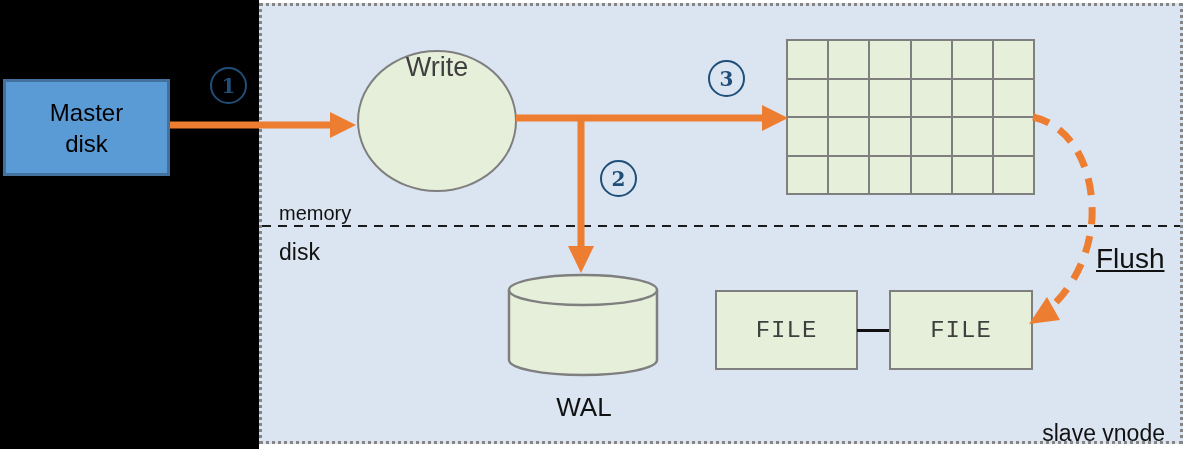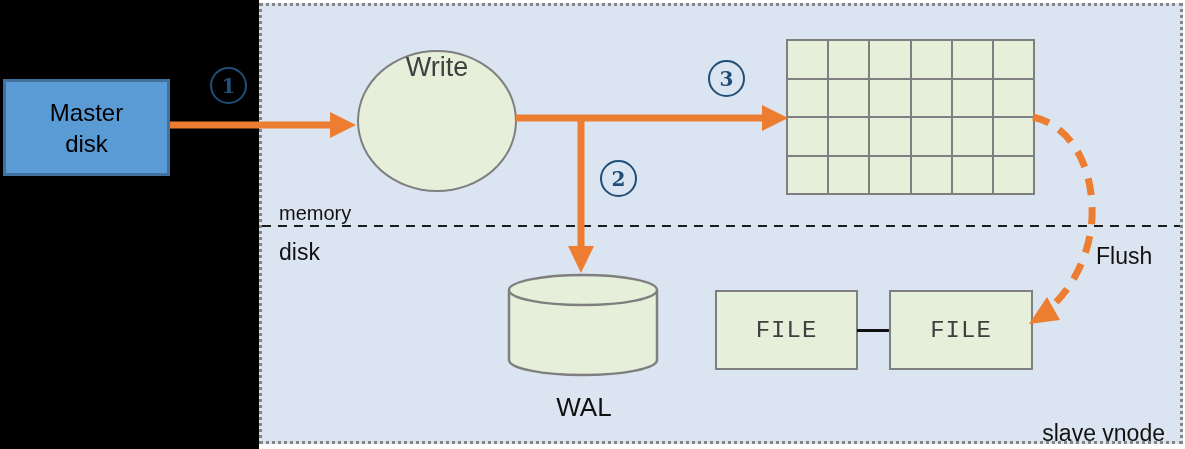--- a/index.html
+++ b/index.html
@@ -33,21 +33,21 @@
   .memtable{
     position:absolute;left:786px;top:39px;width:249px;height:156px;box-sizing:border-box;
     background:var(--node-border,#7f7f7f);display:grid;gap:2px;padding:2px;z-index:1;
   }
   .memtable .cell{background:var(--node-green,#e6efda);}
   .cylinder{position:absolute;left:506px;top:272px;z-index:1;}
   .label{position:absolute;color:var(--text-black,#111);white-space:nowrap;}
   .lbl-memory{left:279px;top:202px;font-size:20px;}
   .lbl-disk{left:279px;top:231px;font-size:23px;margin-top:8px;}
   .lbl-wal{left:508px;top:392px;width:152px;text-align:center;font-size:26px;}
-  .lbl-flush{left:1096px;top:243px;font-size:23px;}
+  .lbl-flush{left:1096px;top:243px;font-size:28px;text-decoration:underline;}
   .lbl-slave{left:1005px;top:404px;width:160px;text-align:right;font-size:23px;margin-top:16px;}
   .file{
     position:absolute;top:290px;height:80px;box-sizing:border-box;
     background:var(--node-green,#e6efda);border:2.5px solid var(--node-border,#7f7f7f);
     display:flex;align-items:center;justify-content:center;
     font-size:24px;letter-spacing:1px;color:var(--text-dark,#3f3f3f);z-index:1;font-family:Liberation Mono, monospace;
   }
   .file-left{left:715px;width:143px;}
   .file-right{left:889px;width:144px;}
   .file-connector{position:absolute;left:857px;top:329px;width:33px;height:2.5px;background:#111;z-index:1;}

